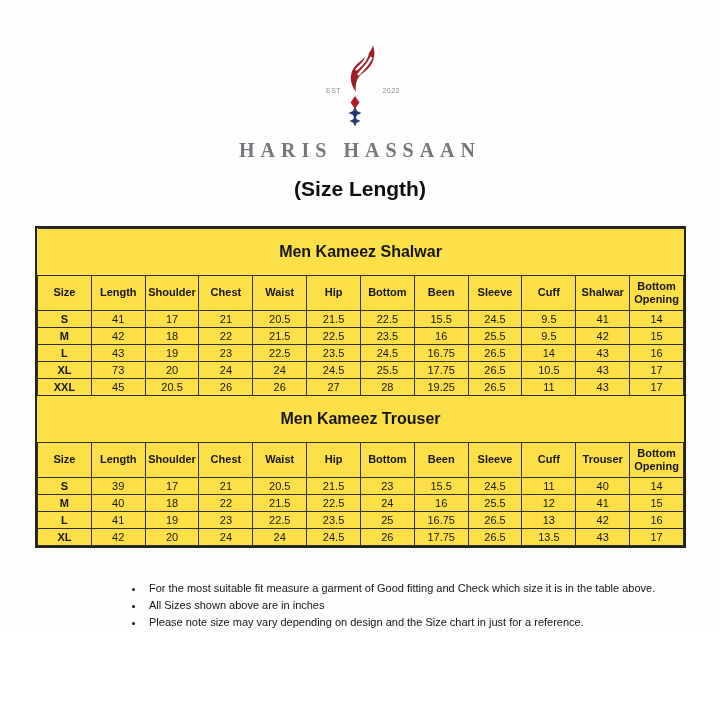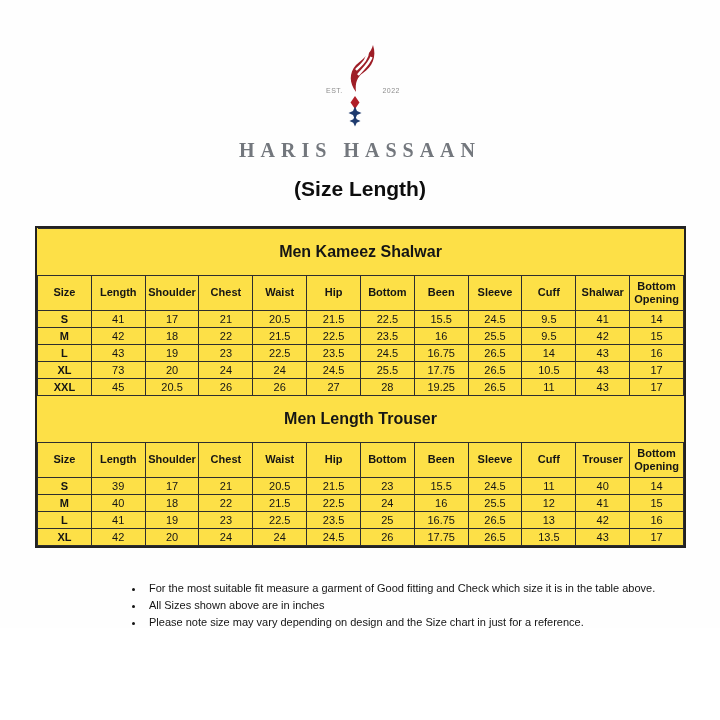--- a/index.html
+++ b/index.html
@@ -166,21 +166,21 @@
             <td>26</td>
             <td>27</td>
             <td>28</td>
             <td>19.25</td>
             <td>26.5</td>
             <td>11</td>
             <td>43</td>
             <td>17</td>
           </tr>
           <tr class="section-title-row">
-            <td colspan="12">Men Length Trouser</td>
+            <td colspan="12">Men Kameez Trouser</td>
           </tr>
           <tr class="header-row">
             <th>Size</th>
             <th>Length</th>
             <th>Shoulder</th>
             <th>Chest</th>
             <th>Waist</th>
             <th>Hip</th>
             <th>Bottom</th>
             <th>Been</th>

